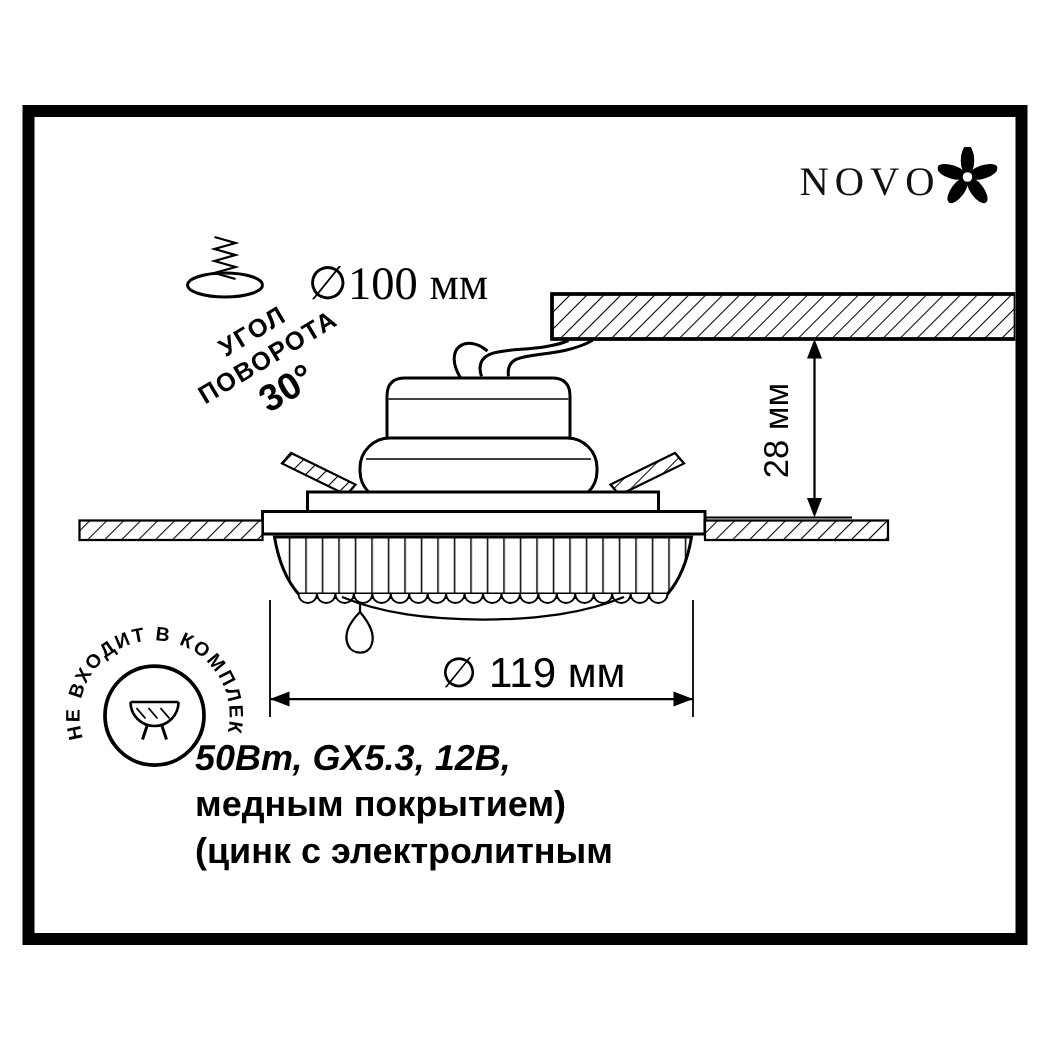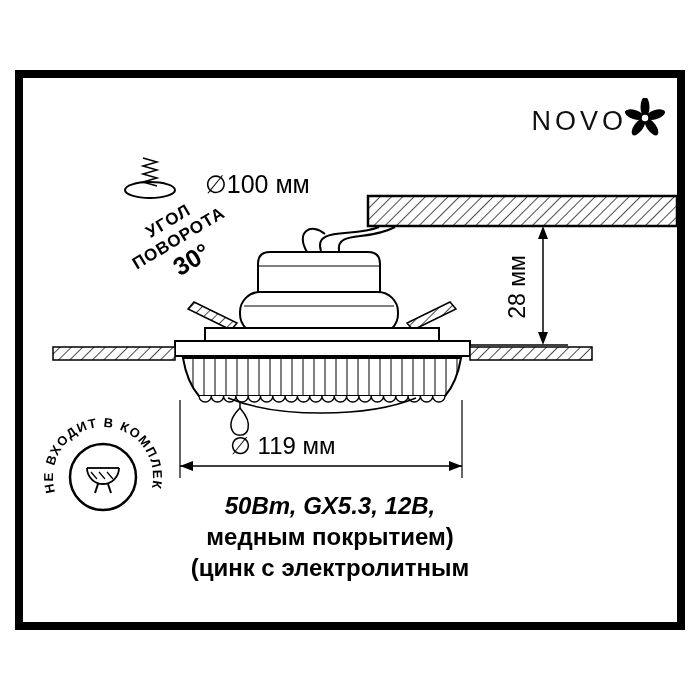--- a/index.html
+++ b/index.html
@@ -7,43 +7,43 @@
     width:700px;height:700px;background:#ffffff;position:relative;
     font-family:"Liberation Sans", sans-serif;color:#000;
   }
   .frame{
     position:absolute;left:15px;top:70px;width:654px;height:544px;
     border:8px solid #000;background:#fff;
   }
   .frame svg.drawing{position:absolute;left:0;top:0;}
   .logo{
     position:absolute;right:14px;top:16px;display:flex;align-items:flex-end;
-    font-size:27px;letter-spacing:4px;font-weight:normal;color:#101010;
+    font-size:27px;letter-spacing:4px;font-weight:normal;color:#101010;font-family:Liberation Serif, serif;
   }
   .logo .flower{margin:0 -2px -4px -2px;transform:translateY(4px);}
   .cutout-label{
-    position:absolute;left:182px;top:92px;font-size:25px;white-space:nowrap;
+    position:absolute;left:182px;top:92px;font-size:31px;white-space:nowrap;font-family:Liberation Serif, serif;
   }
   .angle-label{
     position:absolute;left:88px;top:130px;width:140px;text-align:center;
     transform:rotate(-31deg);font-weight:bold;line-height:20px;font-size:17px;
     letter-spacing:1px;
   }
   .angle-label .angle-value{font-size:25px;line-height:28px;letter-spacing:0;}
   .depth-label{
     position:absolute;left:468px;top:178px;width:52px;height:62px;
     display:flex;align-items:center;justify-content:center;
     transform:rotate(-90deg);font-size:23px;white-space:nowrap;
   }
   .diameter-label{
-    position:absolute;left:207px;top:354px;width:200px;text-align:left;
-    font-size:24px;white-space:nowrap;
+    position:absolute;left:194px;top:354px;width:200px;text-align:right;
+    font-size:28px;white-space:nowrap;
   }
   .specs{
-    position:absolute;left:107px;top:412px;width:400px;text-align:center;
+    position:absolute;left:107px;top:412px;width:400px;text-align:left;
     font-weight:bold;font-size:24px;line-height:31px;
   }
   .specs .power{font-style:italic;}
 </style>
 </head>
 <body>
 
 <div class="frame">
 
   <svg class="drawing" width="654" height="544" viewBox="0 0 654 544">

